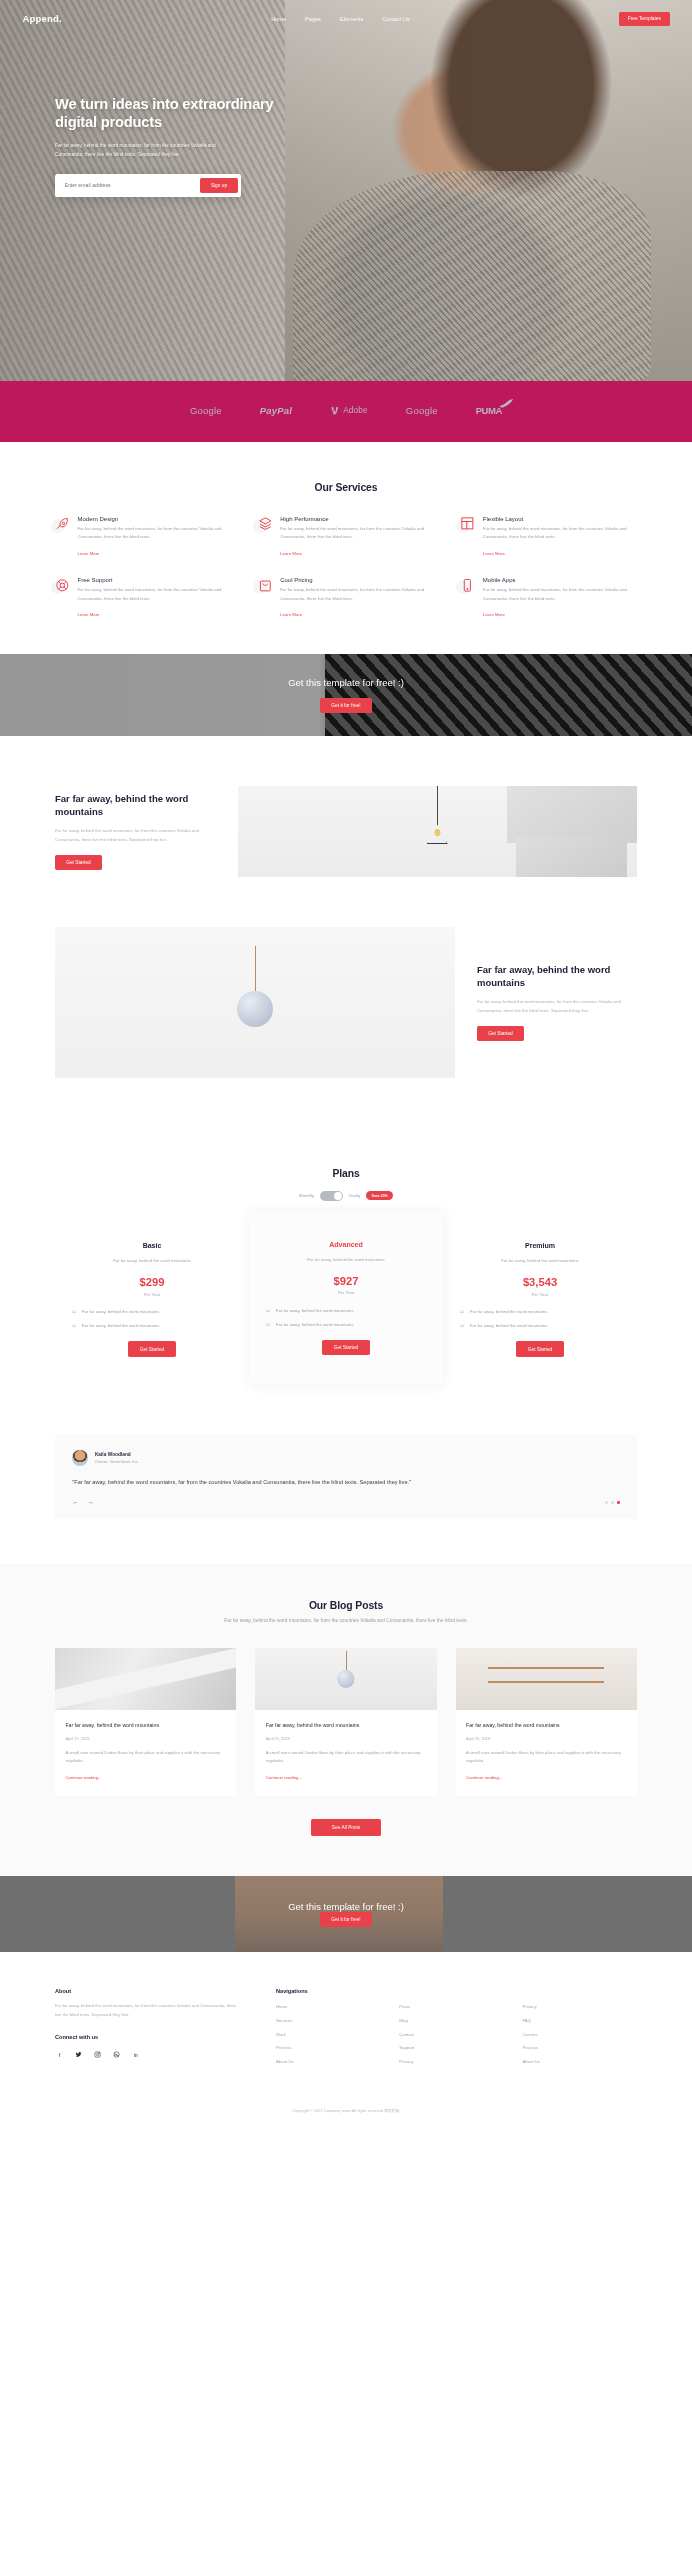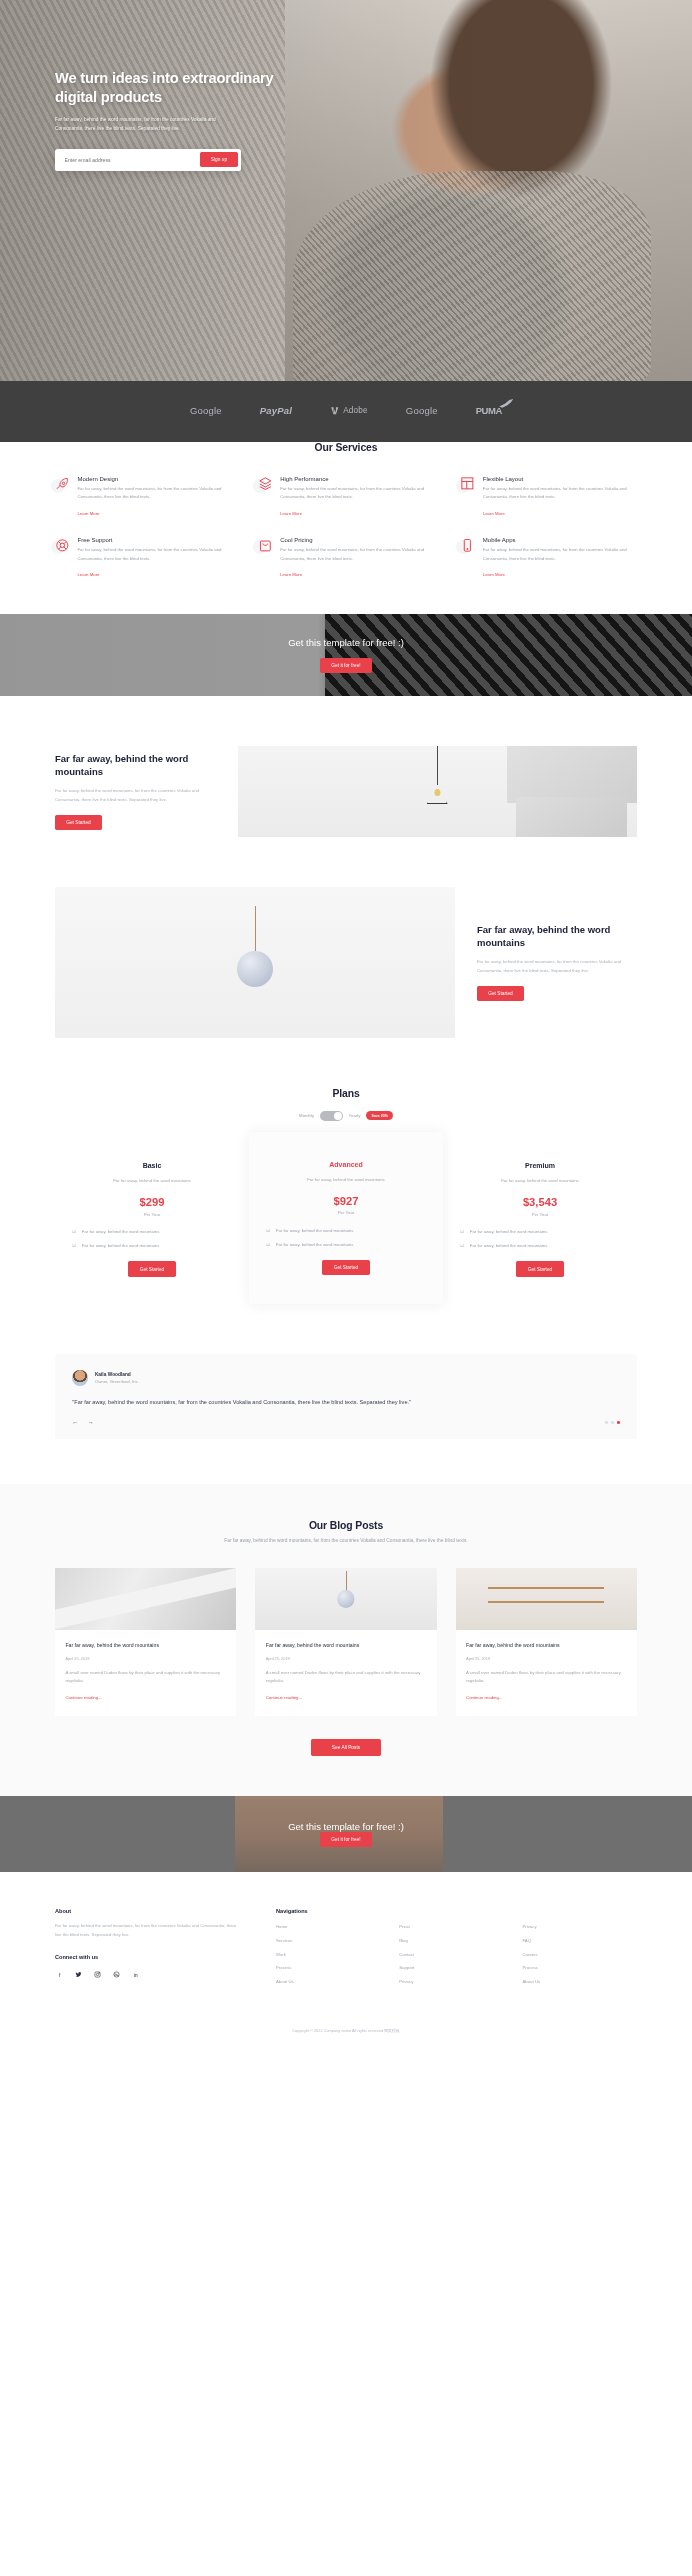--- a/index.html
+++ b/index.html
@@ -69,31 +69,31 @@
     font-family:inherit; background:transparent;
   }
   .btn-signup {
     background:#e8414a; color:#fff; border:none; font-size:4.8px; padding:5.2px 10.4px;
     border-radius:1.7px; cursor:pointer; font-family:inherit;
   }
 
   
   .logos {
     display:flex; align-items:center; justify-content:center; gap:38px;
-    padding:24px 0 26px; background:#404040;
+    padding:24px 0 26px; background:#be185d;
   }
   .logo { color:#b4b7bd; font-size:9.5px; letter-spacing:0.2px; }
   .logo.paypal { font-weight:bold; font-style:italic; }
   .logo.adobe { display:flex; align-items:flex-start; gap:3.5px; font-size:8.2px; }
   .logo.puma { font-weight:bold; font-family:"Liberation Sans", sans-serif; letter-spacing:-0.4px; font-size:9.5px; position:relative;}
   .logo.puma .cat { position:absolute; right:-11.2px; top:-6px; width:14px; height:8.7px;
      background:#b4b7bd; clip-path:polygon(0 85%, 40% 55%, 72% 12%, 100% 0, 84% 38%, 58% 72%, 22% 100%); }
 
   
-  .section { padding:0 55px; }
+  .section { padding:0 55px;margin-top:40px; }
   .sec-title { text-align:center; font-size:10.4px; font-weight:bold; color:#20243a; letter-spacing:-0.1px; }
   .sec-sub { text-align:center; font-size:4.8px; color:#9aa0a9; line-height:1.85; margin:5.2px auto 0; width:286px; }
   .services-grid {
     display:grid; grid-template-columns:repeat(3,1fr); gap:19px 26px; margin-top:22.5px;
   }
   .svc { display:flex; gap:7.8px; }
   .svc-ico {
     width:14.7px; height:14.7px; flex:0 0 14.7px; position:relative; color:#e8414a; margin-top:0.9px;
   }
   .svc-ico:before{
@@ -257,20 +257,30 @@
 </head>
 <body>
 
 <div class="wrap">
 
   <section class="hero">
     <div class="hero-bg"></div>
     <div class="hero-person"></div>
     <div class="hero-overlay"></div>
 
+    <nav class="nav">
+      <div class="brand">Append.</div>
+      <div class="nav-links">
+        <a href="#">Home</a>
+        <a href="#">Pages</a>
+        <a href="#">Elements</a>
+        <a href="#">Contact Us</a>
+      </div>
+      <button class="btn-free-templates">Free Templates</button>
+    </nav>
 
     <div class="hero-inner">
       <h1 class="hero-h1">We turn ideas into extraordinary digital products</h1>
       <p class="hero-p">Far far away, behind the word mountains, far from the countries Vokalia and Consonantia, there live the blind texts. Separated they live.</p>
       <form class="hero-form">
         <input type="text" placeholder="Enter email address" style="">
         <button class="btn-signup">Sign up</button>
       </form>
     </div>
   </section>

